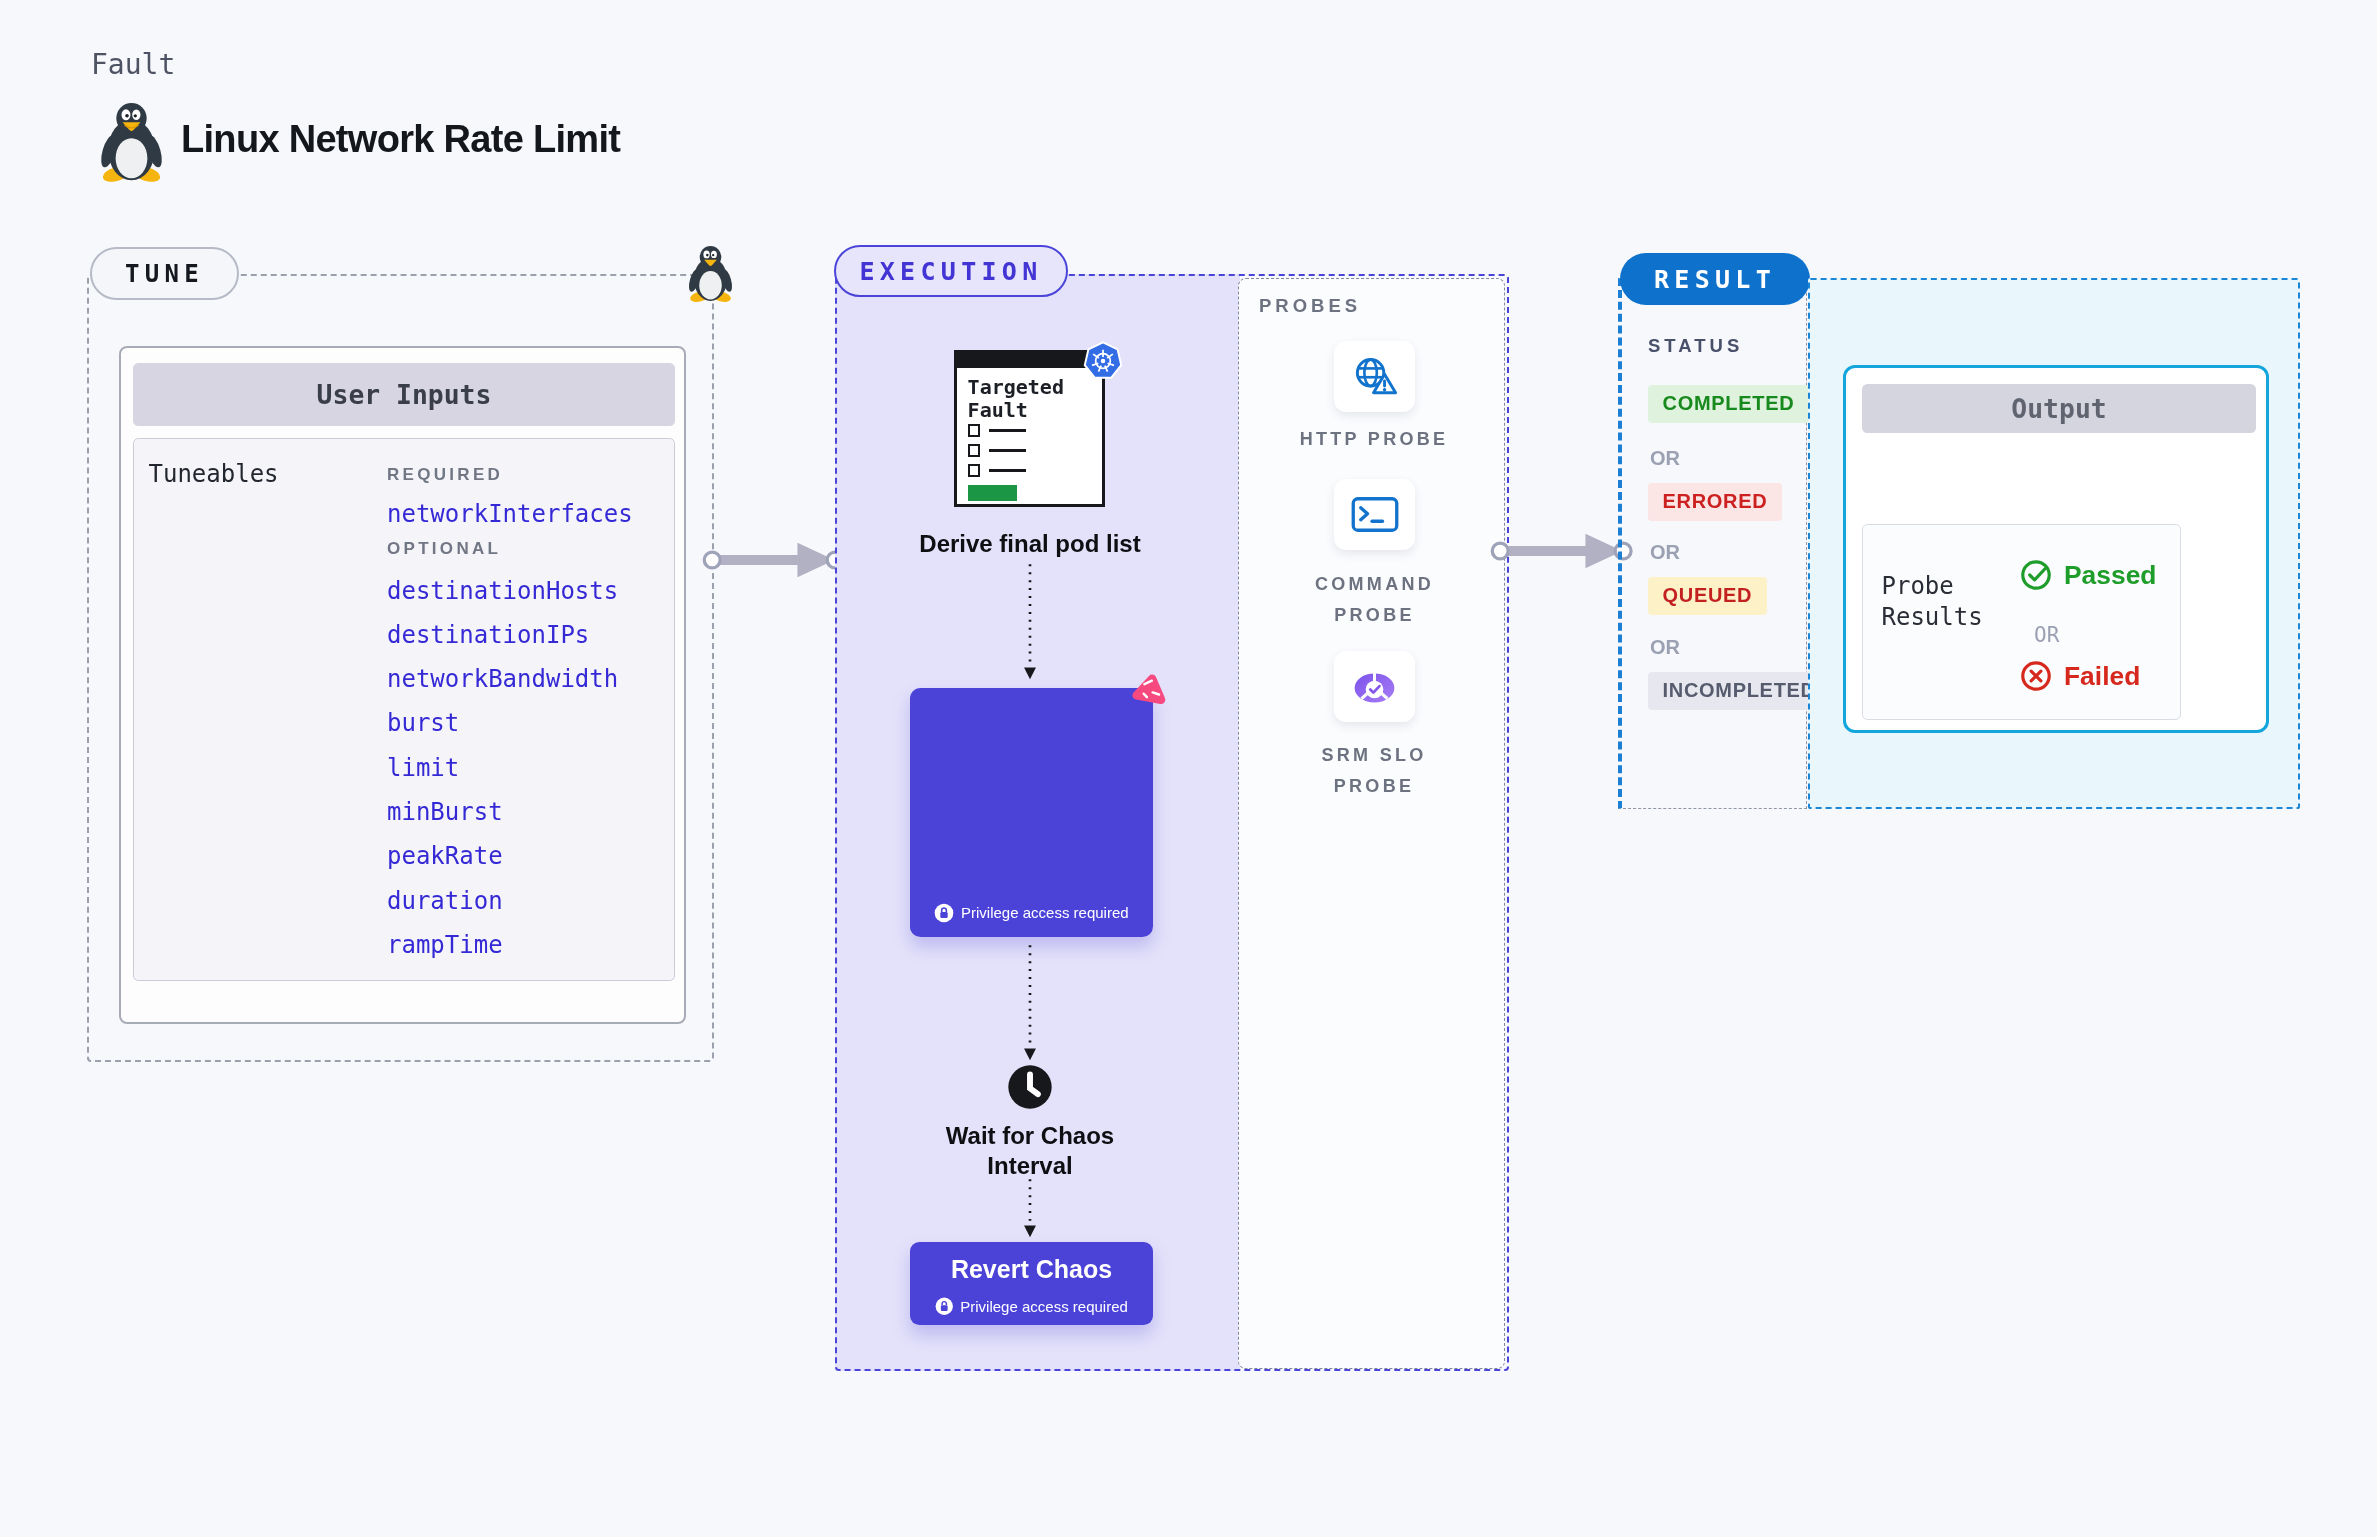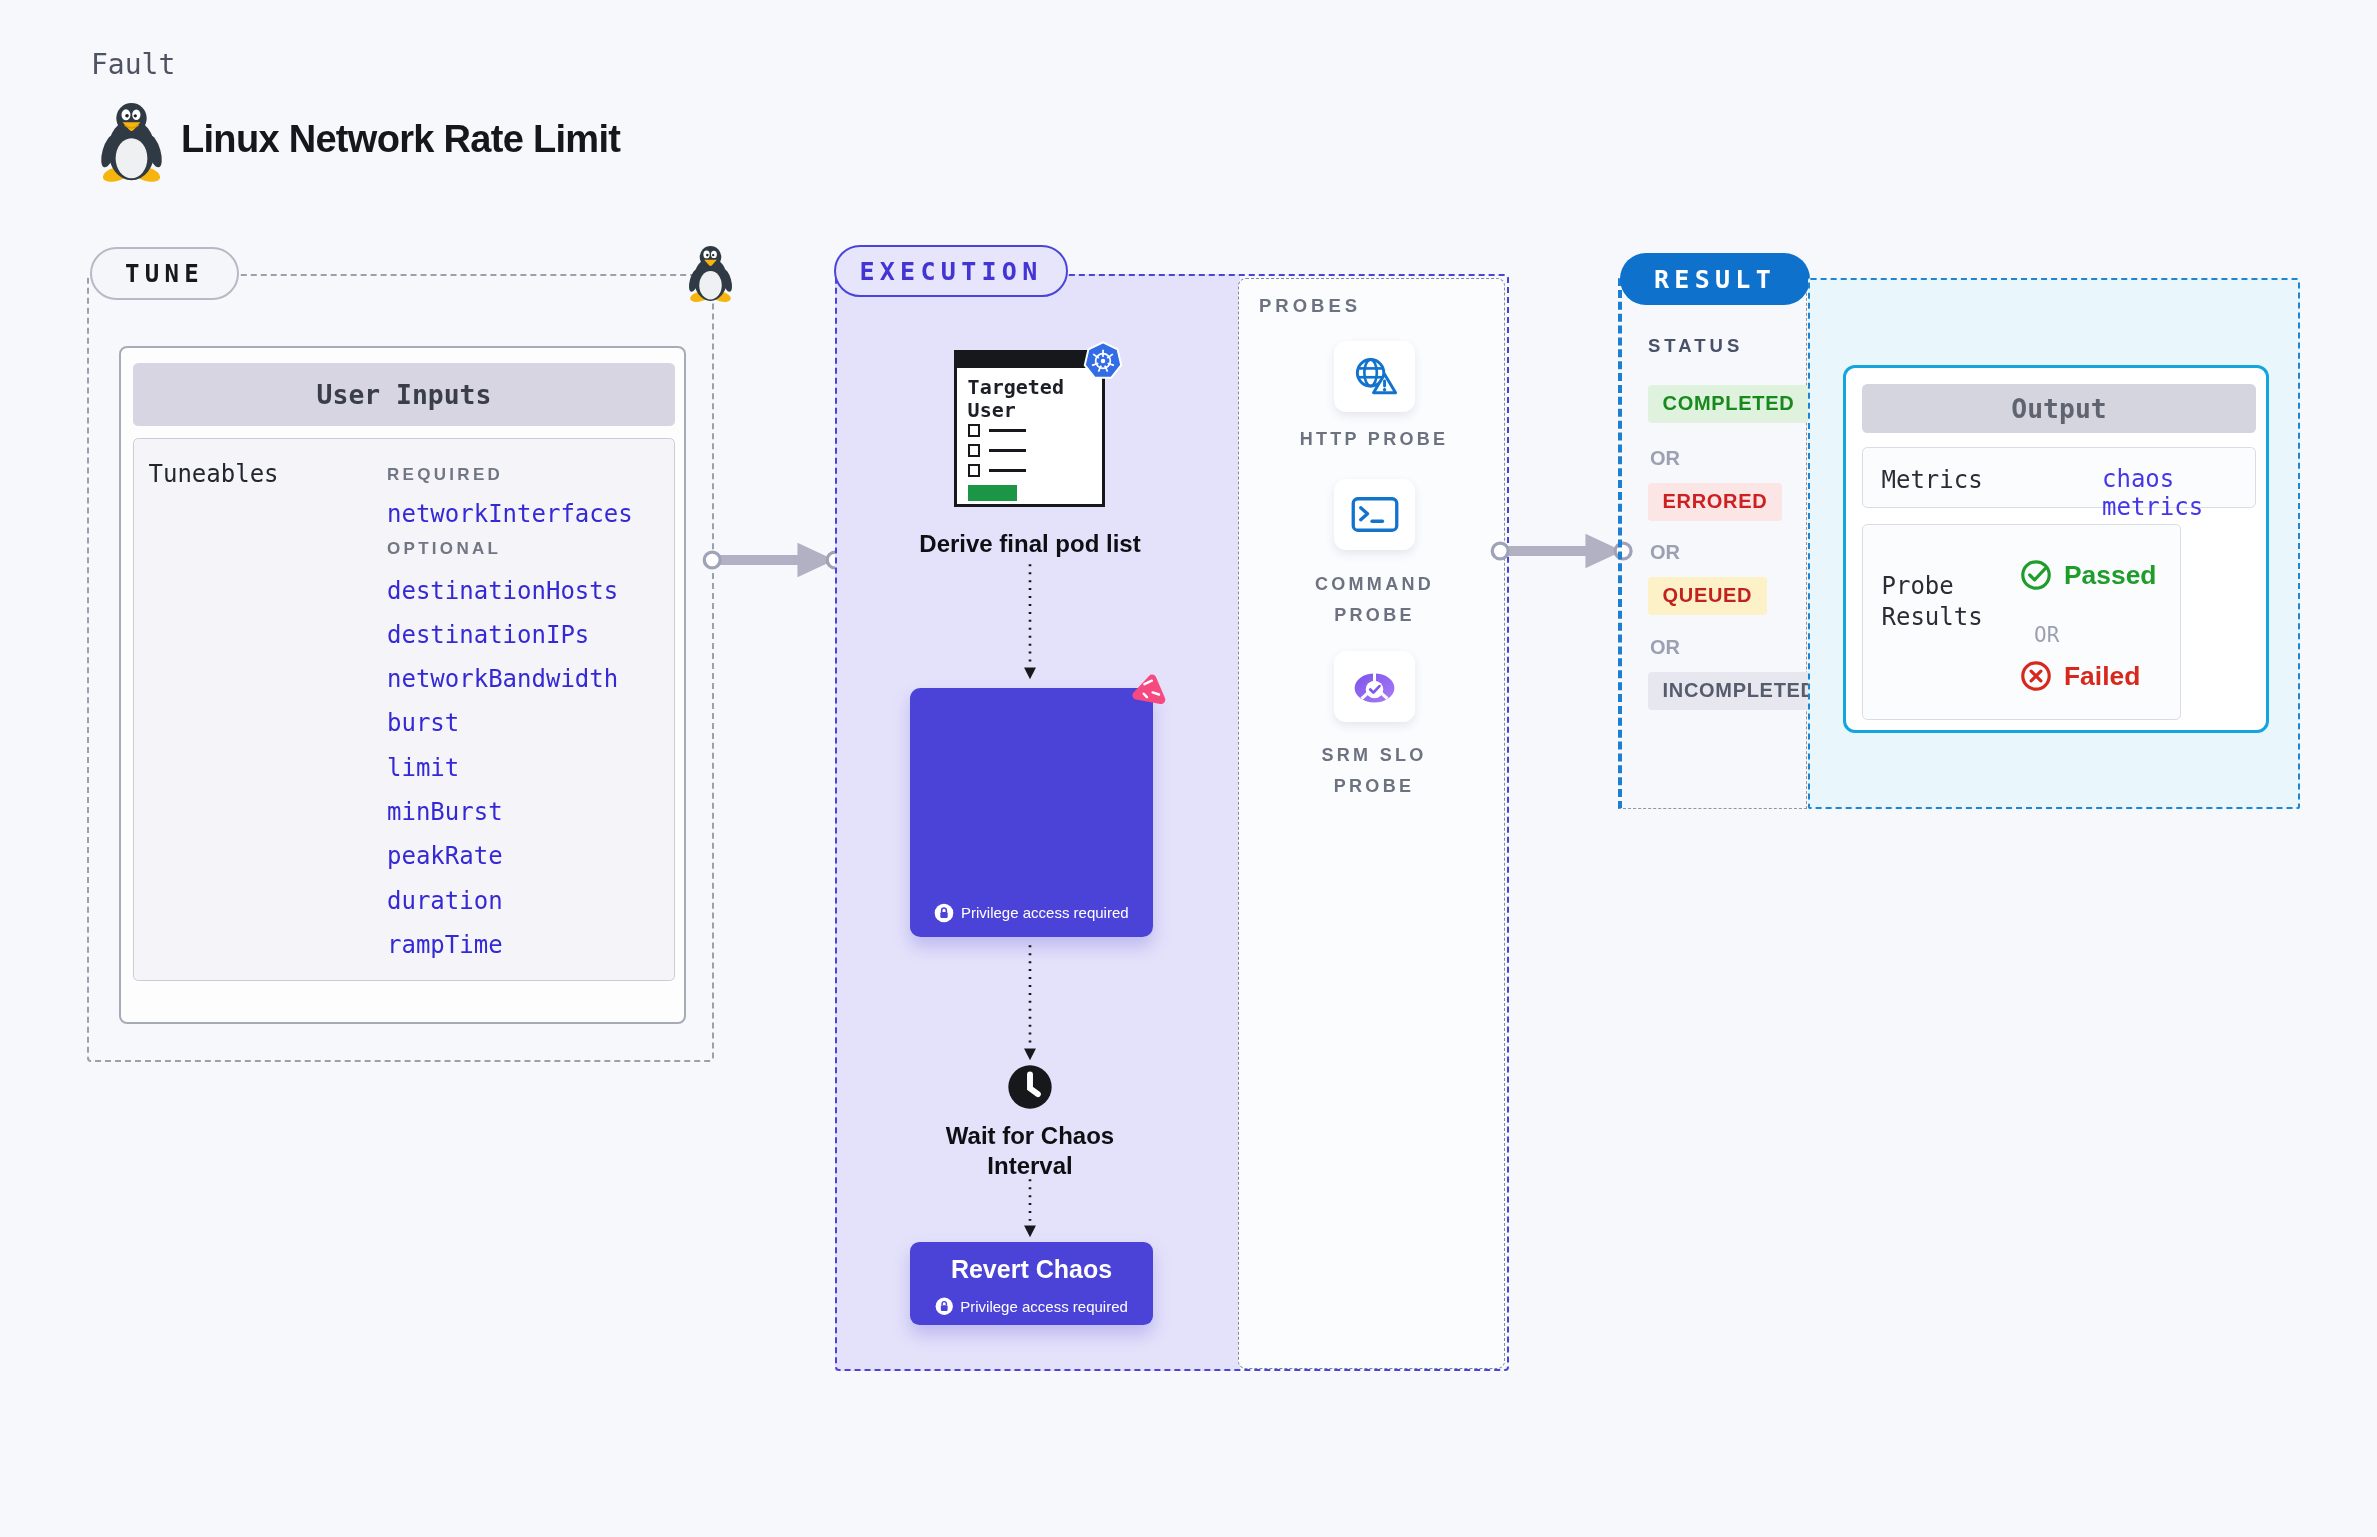--- a/index.html
+++ b/index.html
@@ -153,21 +153,21 @@
   </svg>
 
   <div class="abs purple-fill" style="left:835px; top:274px; width:405px; height:1097px;"></div>
   <div class="abs exec-box" style="left:835px; top:274px; width:674px; height:1097px;"></div>
   <div class="abs pill pill-exec" style="left:834px; top:245px; width:234px; height:52px;">
     <span>EXECUTION</span>
   </div>
 
   <div class="abs tp-card" style="left:954px; top:350px; width:151px; height:157px;">
     <div class="tp-bar" style="position:absolute; left:-3.3px; top:-3.3px; width:151px; height:18.5px;"></div>
-    <div class="tp-title" style="position:absolute; left:10.6px; top:22.5px; width:99px;">Targeted User</div>
+    <div class="tp-title" style="position:absolute; left:10.6px; top:22.5px; width:99px;">Targeted Fault</div>
     <div class="tp-row" style="position:absolute; left:10.6px; top:71px;">
         <div class="tp-check"></div>
         <div class="tp-line"></div>
       </div>
     <div class="tp-row" style="position:absolute; left:10.6px; top:91px;">
         <div class="tp-check"></div>
         <div class="tp-line"></div>
       </div>
     <div class="tp-row" style="position:absolute; left:10.6px; top:111px;">
         <div class="tp-check"></div>
@@ -303,24 +303,20 @@
   <div class="abs badge badge-errored" style="left:1648px; top:483px;">ERRORED</div>
   <div class="abs or-label" style="left:1650px; top:541px;">OR</div>
   <div class="abs badge badge-queued" style="left:1648px; top:577px;">QUEUED</div>
   <div class="abs or-label" style="left:1650px; top:636px;">OR</div>
   <div class="abs badge badge-incompleted" style="left:1648px; top:672px;">INCOMPLETED</div>
 
   <div class="abs output-box" style="left:1808px; top:278px; width:492px; height:531px;"></div>
   <div class="abs output-card" style="left:1843px; top:365px; width:426px; height:368px;">
     <div class="output-header" style="position:absolute; left:16px; top:16px; width:394px; height:49px;">Output</div>
 
-    <div class="output-row" style="position:absolute; left:16px; top:79px; width:394px; height:61px;">
-      <div class="row-label" style="position:absolute; left:18.5px; top:17px;">Metrics</div>
-      <div class="metrics-value" style="position:absolute; left:239px; top:17px;">chaos metrics</div>
-    </div>
 
     <div class="output-row" style="position:absolute; left:16px; top:156px; width:319px; height:196px;">
       <div class="row-label" style="position:absolute; left:18.5px; top:46px; width:119px;">Probe Results</div>
       <div class="result-row" style="position:absolute; left:157px; top:34px;">
         <svg width="32" height="32" viewBox="0 0 46 46">
           <circle cx="23" cy="23" r="19" fill="none" stroke="#1f9d2a" stroke-width="4.6"></circle>
           <path d="M14 23 l7 7 l15 -16" fill="none" stroke="#1f9d2a" stroke-width="4.6" stroke-linecap="round" stroke-linejoin="round"></path>
         </svg>
         <span class="passed-text">Passed</span>
       </div>

